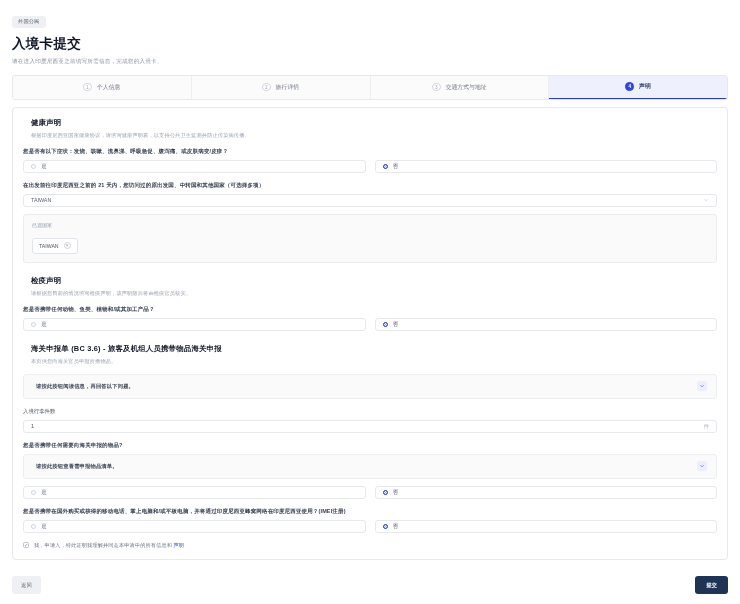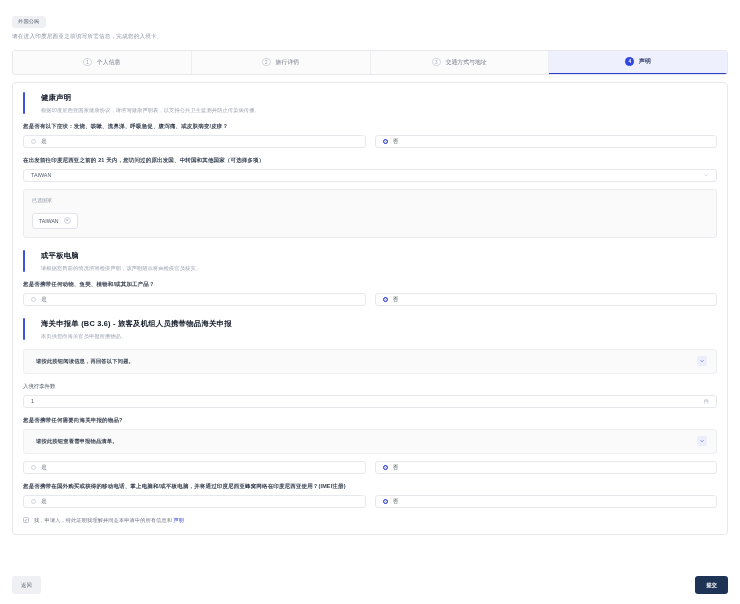--- a/index.html
+++ b/index.html
@@ -85,21 +85,21 @@
 
   
   .card {
     margin: 7px 12px 0 12px;
     border: 1px solid #e6e8ec;
     border-radius: 4px;
     background: #fff;
     padding: 9px 10px 10px 10px;
   }
 
-  .sec-head { display: flex; gap: 16px; margin-bottom: 9px; }
+  .sec-head { display: flex; gap: 6px; margin-bottom: 9px; align-items: flex-end; }
   .sec-bar { width: 2px; border-radius: 2px; background: #3b52e4; flex: 0 0 auto; }
   .sec-txt { padding-top: 1px; }
   .sec-title { font-size: 7.4px; font-weight: bold; color: #111827; letter-spacing:.2px; }
   .sec-desc { margin-top: 4px; font-size: 5.2px; color: #9aa2b1; letter-spacing:.15px; }
 
   .q { font-size: 5.5px; font-weight: bold; color: #374151; margin: 9px 0 5px 0; letter-spacing:.15px; }
   .q.first { margin-top: 2px; }
 
   
   .radio-row { display: flex; gap: 9px; }
@@ -228,20 +228,21 @@
     padding: 5.5px 11px;
   }
 </style>
 </head>
 <body>
 
 <div class="page">
 
   <div class="hdr">
     <span class="badge">外国公民</span>
+    <div class="title">入境卡提交</div>
     <div class="subtitle">请在进入印度尼西亚之前填写所需信息，完成您的入境卡。</div>
   </div>
 
   <div class="stepper">
     <div class="step">
       <span class="num">1</span>
       <span>个人信息</span>
     </div>
     <div class="step">
       <span class="num">2</span>
@@ -291,21 +292,21 @@
       <div class="chips-label">已选国家</div>
       <span class="chip">
         <span>TAIWAN</span>
         <span class="chip-x">×</span>
       </span>
     </div>
 
     <div class="sec-head" style="margin-top:12px">
       <div class="sec-bar"></div>
       <div class="sec-txt">
-        <div class="sec-title">或平板电脑</div>
+        <div class="sec-title">检疫声明</div>
         <div class="sec-desc">请根据您目前的情况填写检疫声明，该声明随后将由检疫官员核实。</div>
       </div>
     </div>
 
     <div class="q first">您是否携带任何动物、鱼类、植物和/或其加工产品？</div>
     <div class="radio-row">
       <div class="radio-opt">
         <span class="rb"></span>
         <span>是</span>
       </div>

